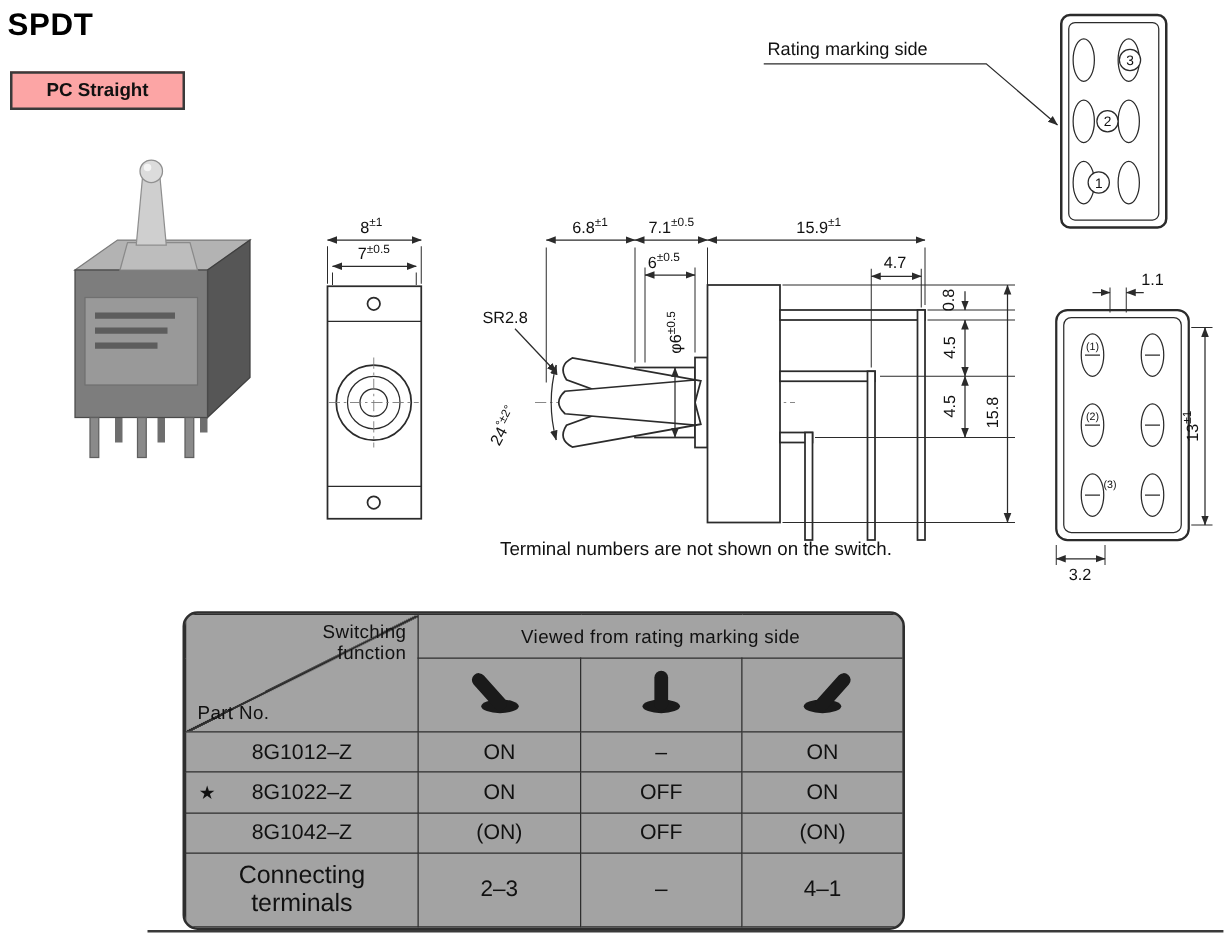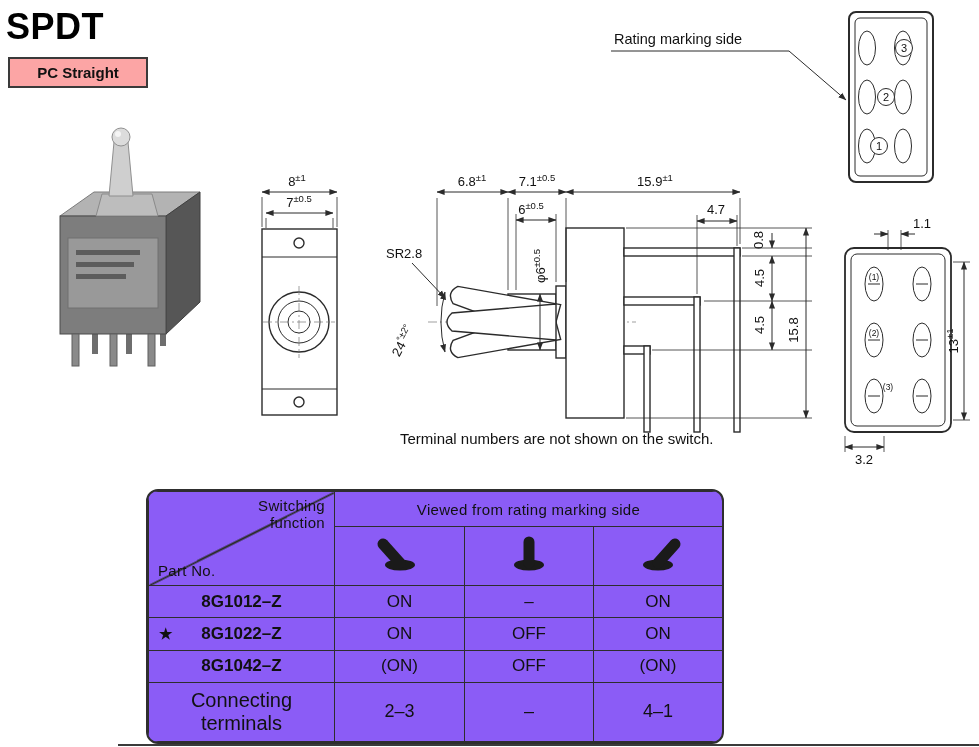--- a/index.html
+++ b/index.html
@@ -1,42 +1,42 @@
 <!DOCTYPE html>
 <html><head>
 <meta charset="utf-8">
 <style>
   html,body{margin:0;padding:0;background:#fff;}
   #page{position:relative;width:979px;height:747px;background:#fff;overflow:hidden;
         font-family:"Liberation Sans",sans-serif;color:#111;}
-  .title{position:absolute;left:6px;top:6px;font-size:36px;font-weight:bold;letter-spacing:.5px;color:#000;}
+  .title{position:absolute;left:6px;top:6px;font-size:25px;font-weight:bold;letter-spacing:.5px;color:#000;}
   .badge{position:absolute;left:8px;top:57px;width:136px;height:27px;line-height:27px;text-align:center;
          border:2px solid #3a3a3a;font-weight:bold;font-size:15px;background:#fca5a5;}
   svg{font-family:"Liberation Sans",sans-serif;}
   svg text{fill:#111;font-size:13px;}
   tspan.sup{font-size:9.5px;}
   .ol{fill:#fff;stroke:#2b2b2b;stroke-width:1.4;}
   .ln{stroke:#2b2b2b;stroke-width:1;fill:none;}
   .ext{stroke:#2b2b2b;stroke-width:.8;}
   .dim{stroke:#2b2b2b;stroke-width:1;fill:none;}
   .cl{stroke:#777;stroke-width:.7;stroke-dasharray:9 3 2 3;fill:none;}
   .note{font-size:15px;}
   .ratlbl{font-size:14.5px;}
   .tiny{font-size:8.5px;}
   .circnum{font-size:11px;}
   
   .fn-table{position:absolute;left:146px;top:489px;width:574px;height:251px;border:2.5px solid #2e2e2e;
-            border-radius:12px;overflow:hidden;background:#8b5cf6;}
+            border-radius:12px;overflow:hidden;background:#a3a3a3;}
   .fn-table table{width:100%;height:100%;border-collapse:collapse;table-layout:fixed;}
   .fn-table td{border:1.6px solid #2e2e2e;text-align:center;vertical-align:middle;padding:0;}
   .row-header td{height:34px;font-size:15px;letter-spacing:.3px;}
   .row-icons td{height:58px;}
   .row-data td{height:31px;font-size:17px;}
   .row-foot td{height:58px;}
-  .part{font-weight:bold;position:relative;}
+  .part{font-weight:normal;position:relative;}
   .corner{position:relative;
     background-image:linear-gradient(to bottom right,transparent calc(50% - 1px),#2e2e2e calc(50% - 1px),#2e2e2e calc(50% + 1px),transparent calc(50% + 1px));}
   .corner .top{position:absolute;top:5px;right:9px;width:105px;text-align:right;font-size:15px;line-height:1.15;}
   .corner .bottom{position:absolute;left:9px;bottom:6px;font-size:15px;margin-top:32px;}
   .star{position:absolute;left:10px;top:50%;transform:translateY(-50%);font-size:15px;}
   .foot-label{font-size:20px;}
   .foot-num{font-size:18px;margin-top:20px;}
   .bottom-rule{position:absolute;left:118px;right:0;top:744px;height:1.5px;background:#3a3a3a;}
 </style>
 </head>

